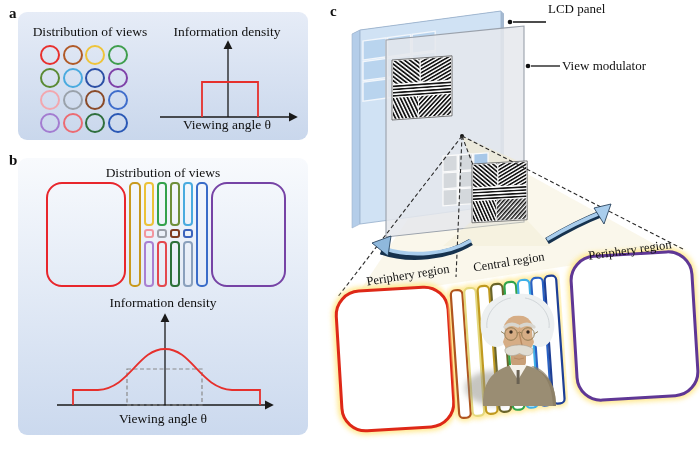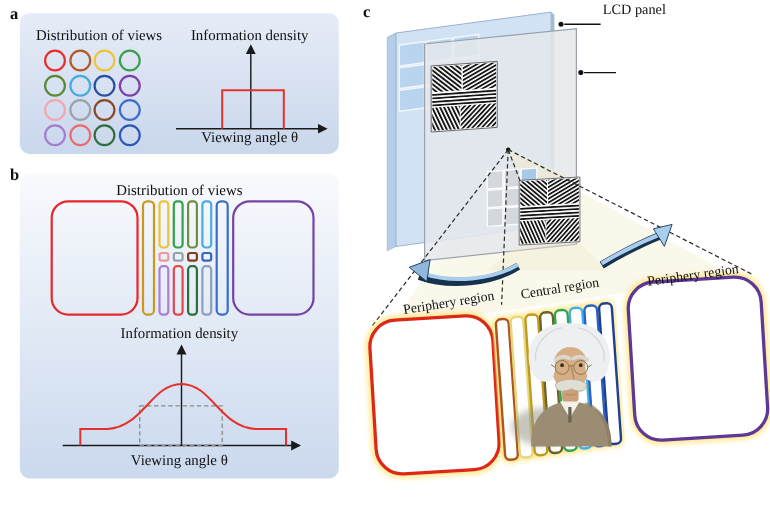--- a/index.html
+++ b/index.html
@@ -267,16 +267,17 @@
           <circle cx="55" cy="46" r="6.3"></circle>
         <path d="M44.3,45 Q46.5,43.2 48.7,45 M31.7,46 L28,43.5 M61.3,46 L65,43.5"></path>
       </g>
       <path d="M46,44 C47.5,50 48,54 49,57 C47,59.5 44.5,59 43.5,57" stroke="#b88a60" stroke-width="1.4" fill="none"></path>
       <path d="M32,61 C38,55.5 54,55.5 60,61 C61,67 55,70 46.5,65.5 C38,70 31,67 32,61 Z" fill="#e0ddd3" stroke="#a8a296" stroke-width="0.6"></path>
       <path d="M41,70 Q46,72.5 51,70" stroke="#b88a60" stroke-width="1" fill="none"></path>
     </g>
   </svg>
 
   <div class="clabel" style="left:548px;top:1px">LCD panel</div>
+  <div class="clabel" style="left:562px;top:58px">View modulator</div>
   <div class="rlabel" style="left:355px;top:268px;width:106px;transform:rotate(-9deg)">Periphery region</div>
   <div class="rlabel" style="left:466px;top:255px;width:86px;transform:rotate(-9deg)">Central region</div>
   <div class="rlabel" style="left:577px;top:243px;width:106px;transform:rotate(-8deg)">Periphery region</div>
 </div>
 
 </body></html>

